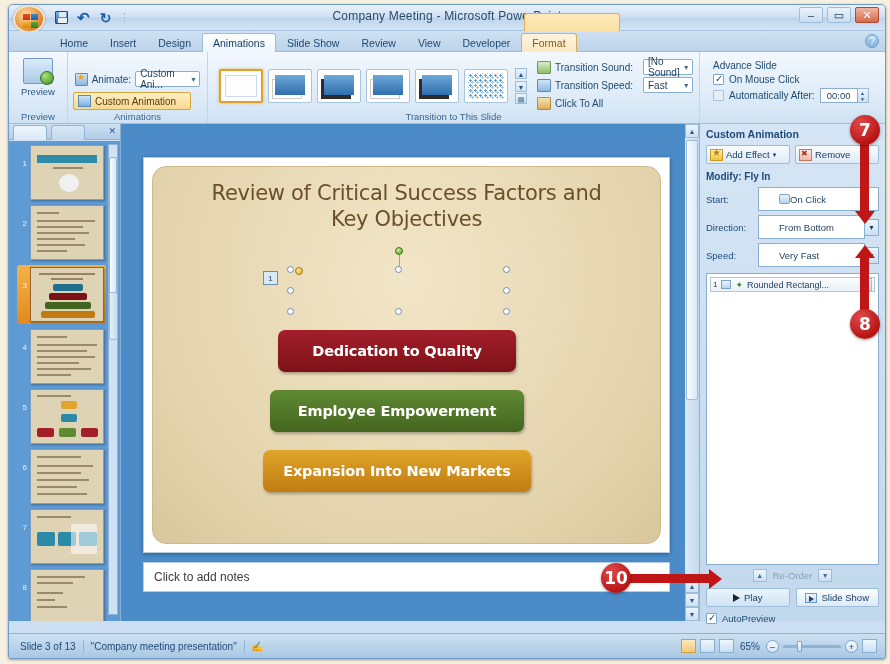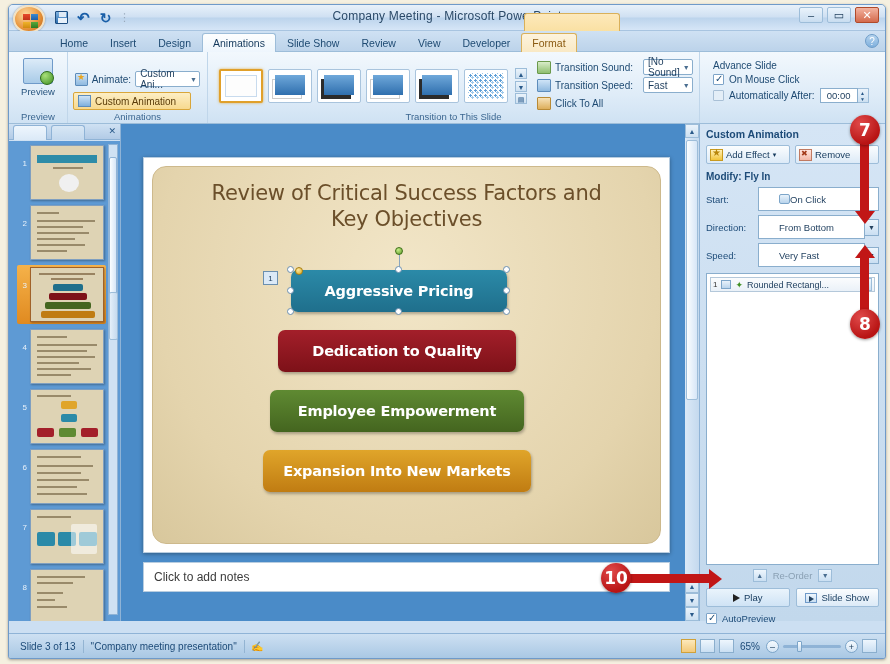--- a/index.html
+++ b/index.html
@@ -607,23 +607,20 @@
     </div>
 
     <div class="slidearea">
       <div class="slide">
         <div class="slide-inner">
           <div class="sl-title">
             <div>Review of Critical Success Factors and</div>
             <div>Key Objectives</div>
           </div>
 
-          <div class="shape sh1">
-            <span>Aggressive Pricing</span>
-          </div>
           <div class="handles">
             <div class="rot-line" style="left:246px; top:86px;"></div>
             <div class="rot-knob" style="left:242px; top:80px;"></div>
             <div class="h" style="left:134px; top:99px;"></div>
             <div class="h" style="left:242px; top:99px;"></div>
             <div class="h" style="left:350px; top:99px;"></div>
             <div class="h" style="left:134px; top:120px;"></div>
             <div class="h" style="left:350px; top:120px;"></div>
             <div class="h" style="left:134px; top:141px;"></div>
             <div class="h" style="left:242px; top:141px;"></div>

